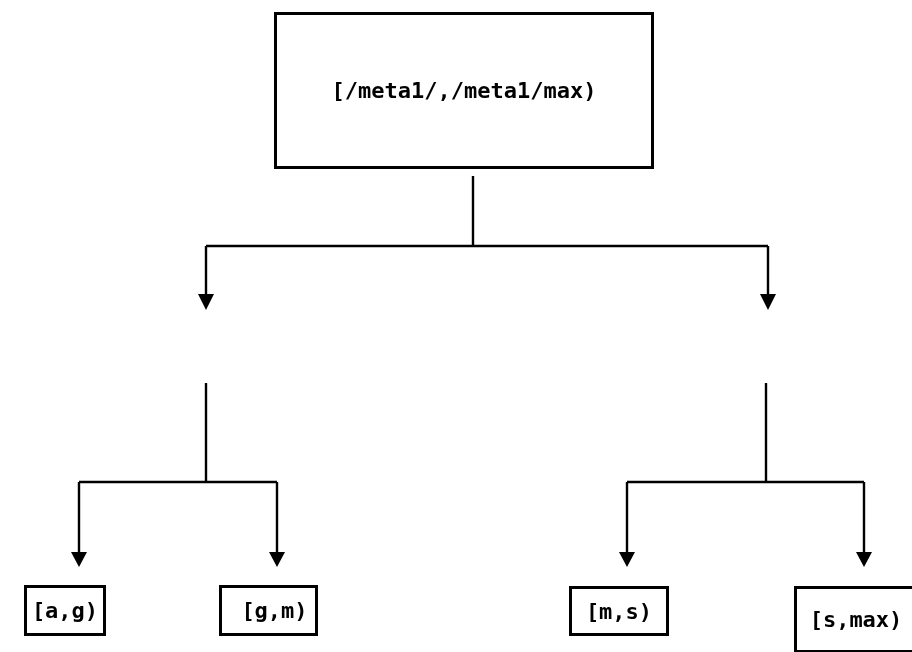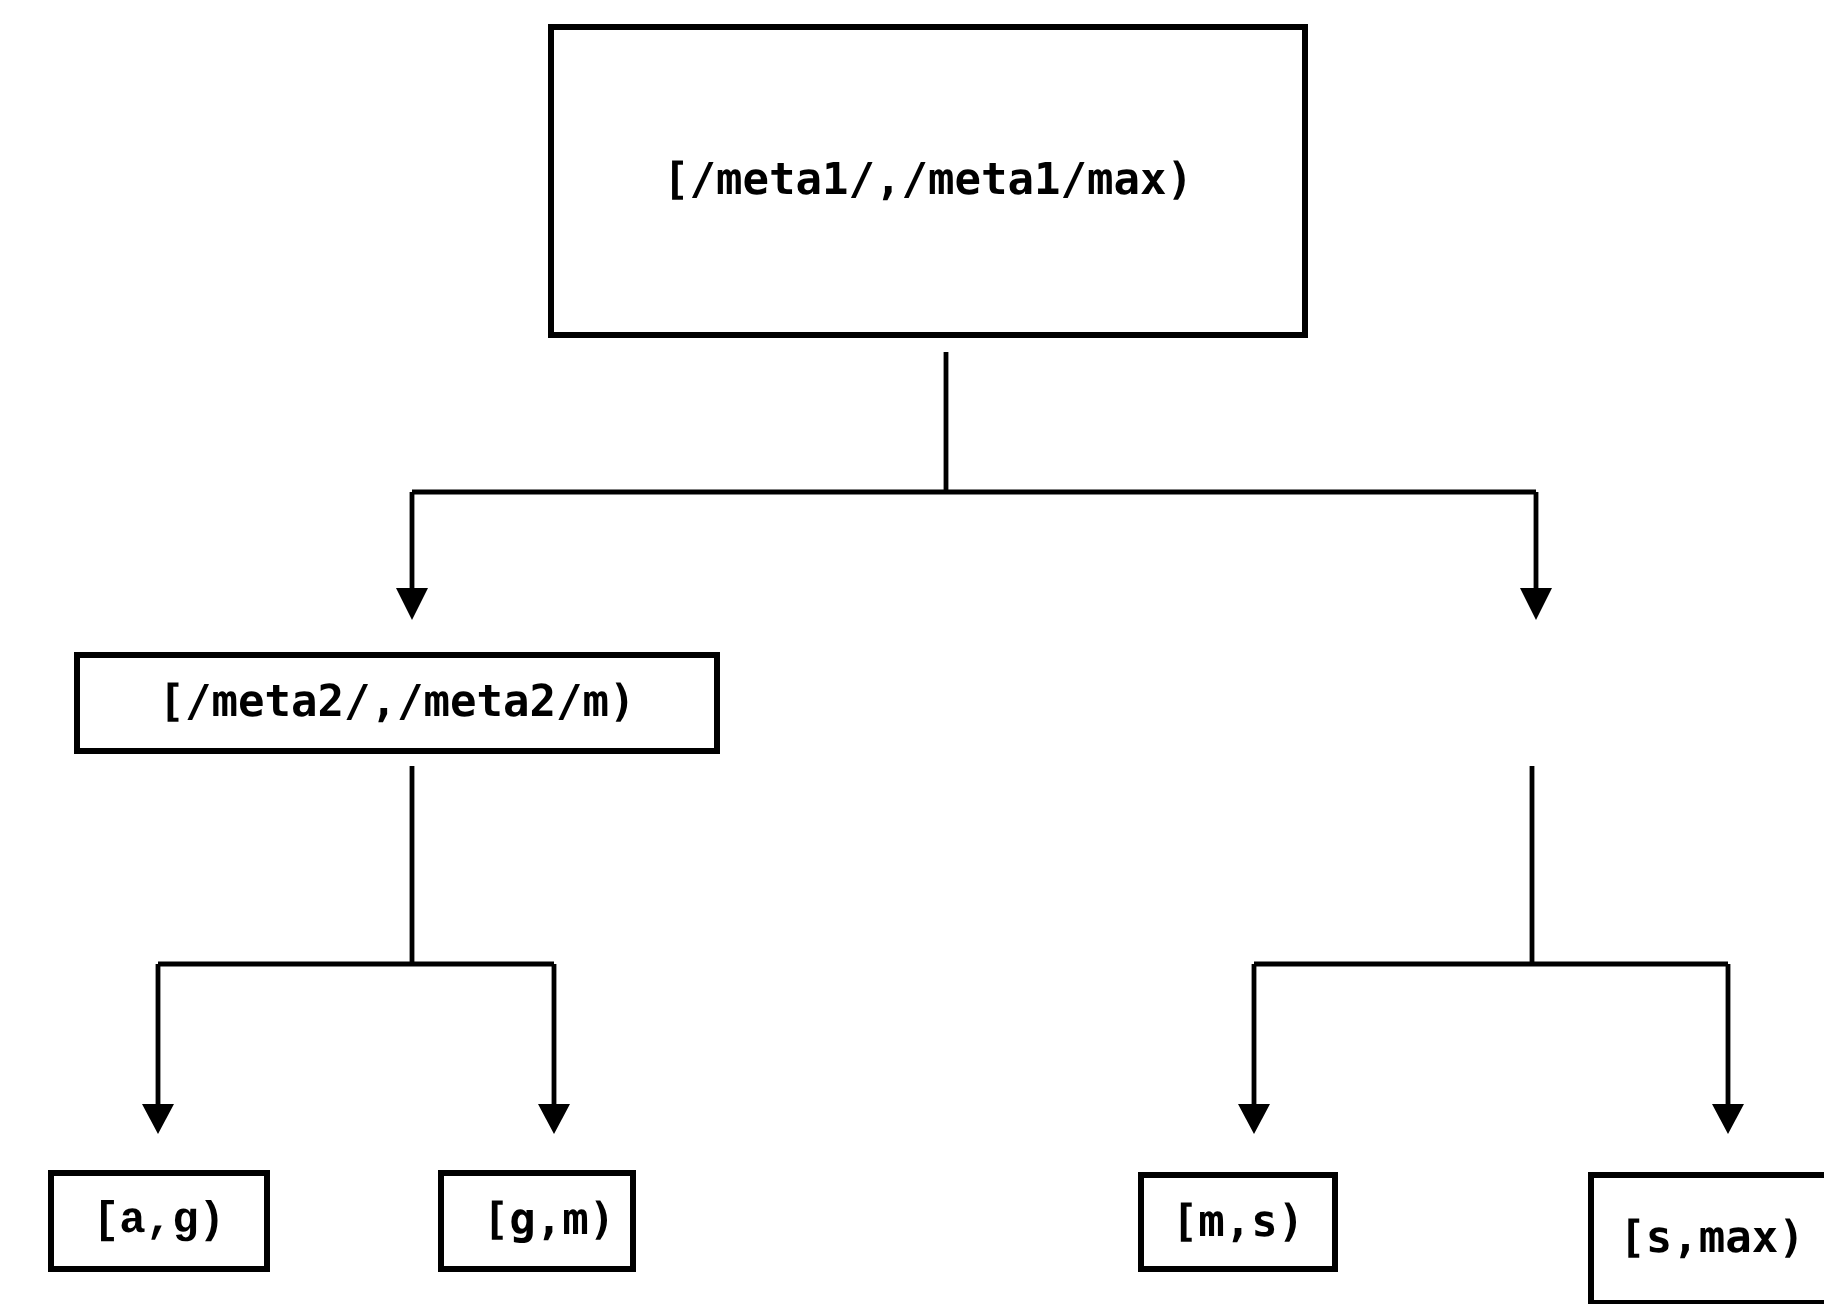--- a/index.html
+++ b/index.html
@@ -39,21 +39,21 @@
     color: #000000;
     white-space: nowrap;
     letter-spacing: 0;
   }
   .node span { display: block; }
 
   
   .n-root   { left: 258px; top: 12px;  width: 380px; height: 157px; }
   .n-left   { left: 21px;  top: 326px; width: 323px; height: 51px;  }
   .n-right  { left: 583px; top: 326px; width: 320px; height: 51px;  }
-  .n-ag     { left: 8px;   top: 585px; width: 111px;  height: 51px; font-family: Liberation Mono, monospace;  }
+  .n-ag     { left: 8px;   top: 585px; width: 82px;  height: 51px;  }
   .n-gm     { left: 203px; top: 585px; width: 99px;  height: 51px; padding-left: 12px;  }
   .n-ms     { left: 553px; top: 586px; width: 100px; height: 50px;  }
   .n-smax   { left: 778px; top: 586px; width: 124px; height: 67px;  }
 </style>
 </head>
 <body>
 
 <div class="stage">
 
   <svg class="edges" width="912" height="652" viewBox="0 0 912 652">
@@ -72,23 +72,20 @@
       <polygon points="253,552 269,552 261,567"></polygon>
       <polygon points="603,552 619,552 611,567"></polygon>
       <polygon points="840,552 856,552 848,567"></polygon>
     </g>
   </svg>
 
   <div class="node n-root">
     <span>[/meta1/,/meta1/max)</span>
   </div>
 
-  <div class="node n-left">
-    <span>[/meta2/,/meta2/m)</span>
-  </div>
 
 
   <div class="node n-ag">
     <span>[a,g)</span>
   </div>
 
   <div class="node n-gm">
     <span>[g,m)</span>
   </div>
 

